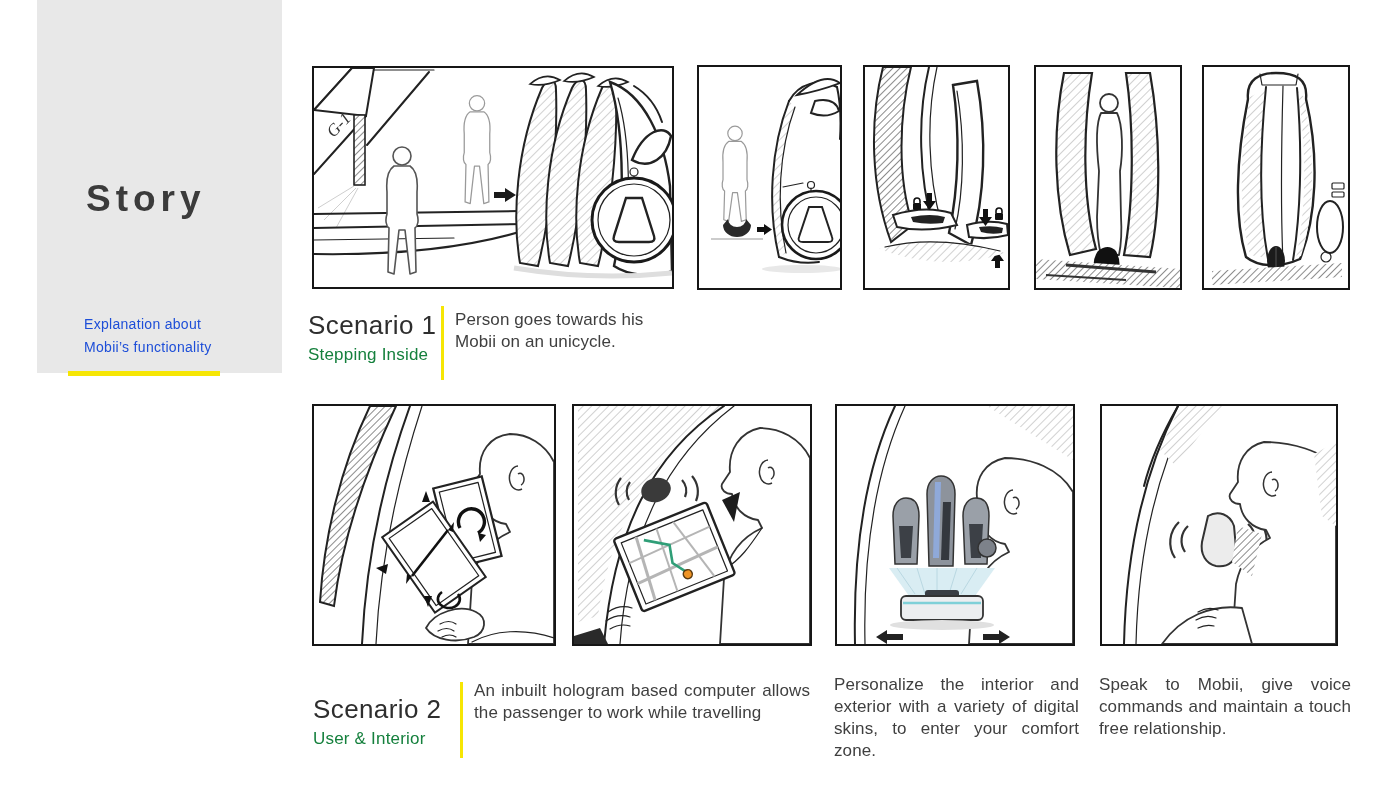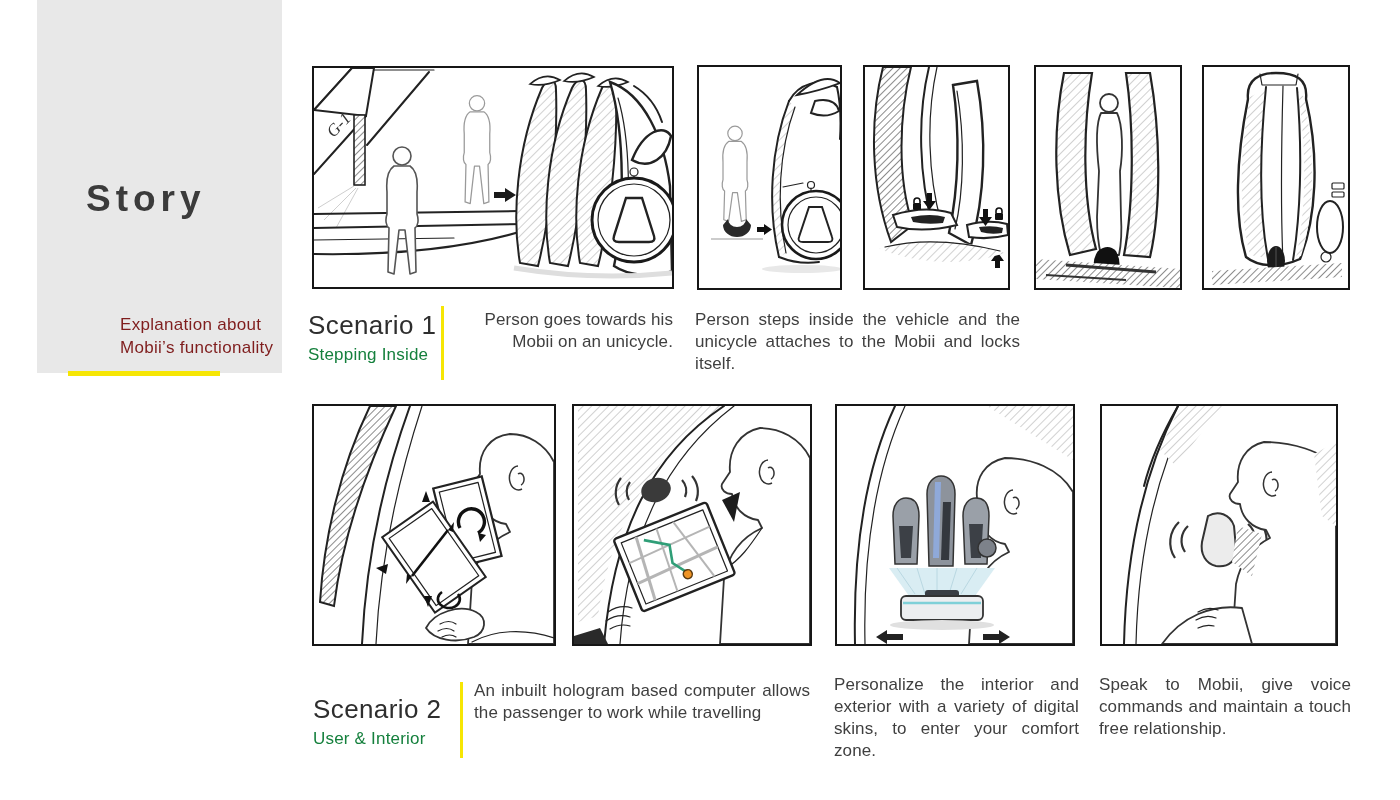--- a/index.html
+++ b/index.html
@@ -2,31 +2,31 @@
 <html><head>
 <meta charset="utf-8">
 <style>
   html,body{margin:0;padding:0;background:#ffffff;}
   .page{position:relative;width:1400px;height:800px;background:#fff;overflow:hidden;
         font-family:"Liberation Sans",sans-serif;}
   
   .sidebar{position:absolute;left:37px;top:0;width:245px;height:373px;background:#e8e8e8;}
   .story{position:absolute;left:49px;top:178px;font-size:37px;letter-spacing:5px;color:#3b3b3b;font-weight:bold;}
   .board{position:absolute;left:47px;top:224px;font-size:65px;font-weight:700;letter-spacing:1px;color:#3b3b3b;}
-  .sub{position:absolute;left:47px;top:313px;font-size:17px;line-height:23px;color:#7f1d1d;letter-spacing:.3px;margin-left:36px;}
+  .sub{position:absolute;left:47px;top:313px;font-size:14px;line-height:23px;color:#1d4ed8;letter-spacing:.3px;}
   .underline{position:absolute;left:68px;top:371px;width:152px;height:5px;background:#f6e604;}
   
   .panel{position:absolute;background:#fff;border:2px solid #161616;box-sizing:border-box;}
   .panel svg{display:block;width:100%;height:100%;}
   
   .sc-title{position:absolute;font-size:26px;color:#2e2e2e;letter-spacing:.4px;}
   .sc-sub{position:absolute;font-size:17px;color:#15803d;letter-spacing:.2px;}
   .vdivider{position:absolute;width:3px;background:#f6e604;}
   
-  .cap{position:absolute;font-size:17px;line-height:22px;color:#3f3f3f;letter-spacing:.1px;text-align:right;}
+  .cap{position:absolute;font-size:17px;line-height:22px;color:#3f3f3f;letter-spacing:.1px;}
   .just{text-align:justify;}
   .sk{stroke:#222;fill:none;stroke-width:2;stroke-linecap:round;stroke-linejoin:round;}
   .sk1{stroke:#222;fill:none;stroke-width:1.2;stroke-linecap:round;stroke-linejoin:round;}
   .fig{stroke:#555;fill:#fff;stroke-width:1.6;stroke-linejoin:round;}
   .figl{stroke:#9a9a9a;fill:#fff;stroke-width:1.5;stroke-linejoin:round;}
   .figd{stroke:#333;fill:#fff;stroke-width:1.8;stroke-linejoin:round;}
 </style>
 </head>
 <body>
 
@@ -325,21 +325,20 @@
         <path class="figd" d="M60,238 C80,210 110,198 140,202 L150,238 Z" stroke-width="1.5"></path>
         <path class="sk1" d="M96,206 q10,-6 20,-2 M94,214 q10,-6 20,-2 M96,222 q8,-4 16,-2"></path>
       </g>
     </svg>
   </figure>
 
   <div class="sc-title" style="left:308px;top:310px">Scenario 1</div>
   <div class="sc-sub" style="left:308px;top:345px">Stepping Inside</div>
   <div class="vdivider" style="left:441px;top:306px;height:74px"></div>
   <div class="cap" style="left:455px;top:309px;width:218px">Person goes towards his Mobii on an unicycle.</div>
-  <div class="cap just" style="left:695px;top:309px;width:325px">Person steps inside the vehicle and the unicycle attaches to the Mobii and locks itself.</div>
 
   <div class="sc-title" style="left:313px;top:694px">Scenario 2</div>
   <div class="sc-sub" style="left:313px;top:729px">User &amp; Interior</div>
   <div class="vdivider" style="left:460px;top:682px;height:76px"></div>
   <div class="cap just" style="left:474px;top:680px;width:336px">An inbuilt hologram based computer allows the passenger to work while travelling</div>
   <div class="cap just" style="left:834px;top:674px;width:245px">Personalize the interior and exterior with a variety of digital skins, to enter your comfort zone.</div>
   <div class="cap just" style="left:1099px;top:674px;width:252px">Speak to Mobii, give voice commands and maintain a touch free relationship.</div>
 
 </div>
 

